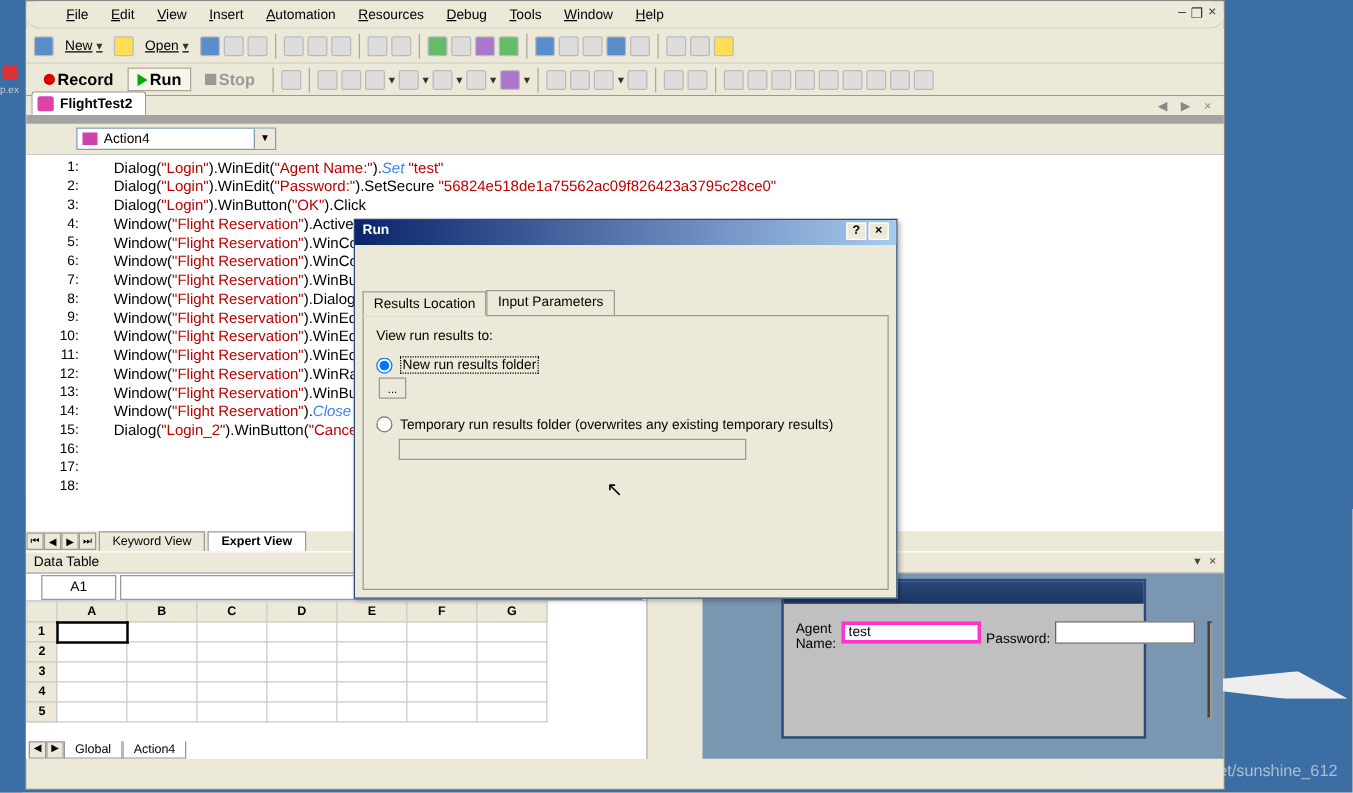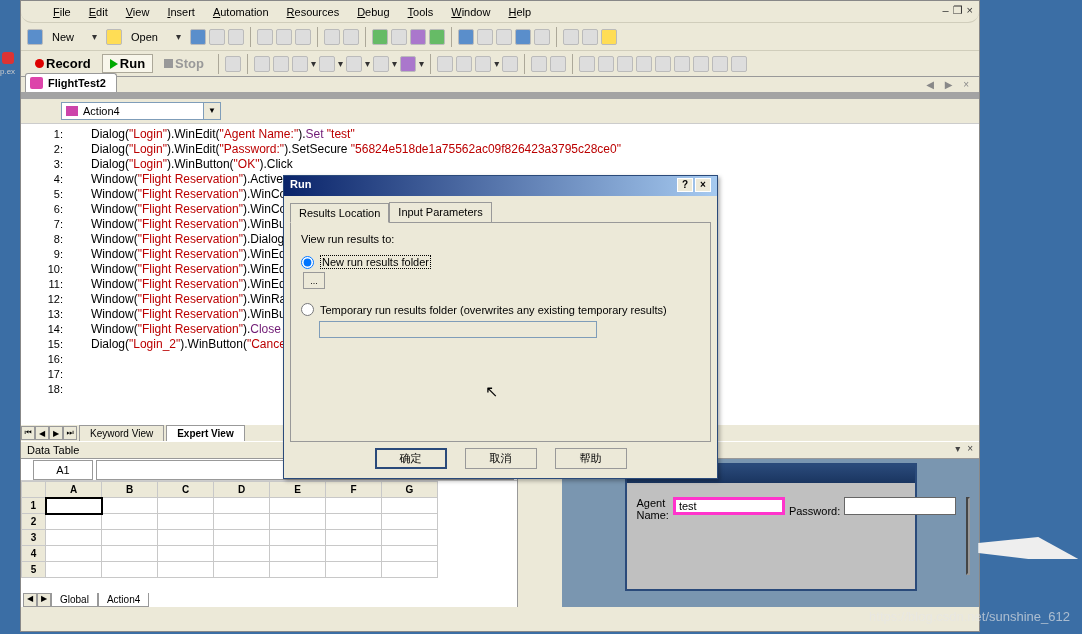--- a/index.html
+++ b/index.html
@@ -3,21 +3,21 @@
 <meta charset="utf-8">
 <style>
 * { box-sizing: border-box; margin: 0; padding: 0; font-family: Tahoma, Arial, sans-serif; }
 body { background: #3b6ea5; width: 1082px; height: 634px; overflow: hidden; position: relative; font-size: 11px; }
 .app { position: absolute; left: 20px; top: 0; width: 960px; height: 632px; background: #ece9d8; border: 1px solid #888; }
 .menubar { height: 22px; background: #ece9d8; display: flex; align-items: center; padding: 0 24px; font-size: 11px; gap: 2px; border-bottom: 1px solid #d0cdbb; position: relative; border-radius: 11px; }
 .menubar .winctrl { position: absolute; right: 6px; top: 3px; display: flex; gap: 4px; font-size: 11px; color: #333; }
 .menuitem { padding: 2px 8px; cursor: default; }
 .menuitem span { text-decoration: underline; }
 .toolbar { height: 28px; background: #ece9d8; display: flex; align-items: center; padding: 0 6px; gap: 3px; border-bottom: 1px solid #d0cdbb; }
-.tbtn { padding: 2px 5px; font-size: 11px; display: flex; align-items: center; gap: 18px; border: 1px solid transparent; }
+.tbtn { padding: 2px 5px; font-size: 11px; display: flex; align-items: center; gap: 3px; border: 1px solid transparent; text-decoration: underline; }
 .ico { width: 16px; height: 16px; display: inline-block; background: #ddd; border: 1px solid #bbb; border-radius: 2px; }
 .ico.blue { background: #5a8ecb; }
 .ico.green { background: #6b6; }
 .ico.yellow { background: #fd5; }
 .ico.purple { background: #a7c; }
 .sep { width: 1px; height: 20px; background: #aca899; margin: 0 3px; }
 .dropdown { font-size: 10px; color: #333; }
 .toolbar2 { height: 26px; background: #ece9d8; display: flex; align-items: center; padding: 0 6px; gap: 3px; border-bottom: 1px solid #999; }
 .recbtn { padding: 2px 8px; display: flex; align-items: center; gap: 2px; font-size: 13px; font-weight: bold; }
 .recdot { width: 9px; height: 9px; background: #d00; border-radius: 50%; }
@@ -27,21 +27,21 @@
 .doctab::before { content: ""; position: absolute; left: 4px; top: 3px; width: 13px; height: 12px; background: #d4a; border-radius: 2px; }
 .tab-nav { position: absolute; right: 6px; top: 2px; color: #888; font-size: 10px; letter-spacing: 4px; }
 .action-row { height: 24px; background: #ece9d8; padding: 2px 40px; display: flex; align-items: center; }
 .action-dd { width: 160px; height: 18px; background: #fff; border: 1px solid #7f9db9; display: flex; align-items: center; padding: 0 4px; font-size: 11px; position: relative; }
 .action-dd .cube { width: 12px; height: 10px; background: #c4a; margin-right: 5px; }
 .action-dd::after { content: "▼"; position: absolute; right: 0; top: 0; width: 16px; height: 16px; background: #ece9d8; border-left: 1px solid #7f9db9; text-align: center; font-size: 8px; line-height: 16px; }
 .code-area { background: #fff; height: 318px; position: relative; overflow: hidden; border-top: 1px solid #ccc; }
 .gutter { position: absolute; left: 0; top: 0; width: 60px; background: #fff; font-size: 11px; color: #000; text-align: right; padding-right: 18px; line-height: 15px; padding-top: 3px; }
 .code { position: absolute; left: 70px; top: 3px; font-family: "Courier New", monospace; font-size: 12px; line-height: 15px; white-space: nowrap; }
 .code .s { color: #b00; } 
-.code .k { color: #701a75; } 
+.code .k { color: #3b82f6; font-style: italic; } 
 .code-scroll { position: absolute; bottom: 0; left: 0; right: 0; height: 16px; background: #ece9d8; display: flex; align-items: center; font-size: 10px; }
 .code-scroll .navbtn { width: 14px; height: 14px; background: #ece9d8; border: 1px solid #999; display: flex; align-items: center; justify-content: center; font-size: 8px; }
 .view-tab { padding: 2px 10px; background: #ece9d8; border: 1px solid #999; margin-left: 2px; }
 .view-tab.active { background: #fff; font-weight: bold; }
 .panel-title { height: 18px; background: #ece9d8; border-top: 1px solid #fff; border-bottom: 1px solid #999; padding: 2px 6px; font-size: 11px; position: relative; }
 .panel-title .pnctrl { position: absolute; right: 4px; top: 1px; font-size: 10px; letter-spacing: 2px; color: #444; }
 .lower { display: flex; height: 148px; gap: 44px; }
 .dt { width: 497px; background: #fff; display: flex; flex-direction: column; border-right: 1px solid #999; position: relative; }
 .cellrow { height: 22px; display: flex; border-bottom: 1px solid #ccc; }
 .cellname { width: 60px; border: 1px solid #999; background: #fff; text-align: center; line-height: 18px; font-size: 11px; margin: 1px 3px 0 12px; }
@@ -63,21 +63,21 @@
 .login-left input { width: 112px; height: 18px; border: 1px solid #666; font-size: 11px; padding: 1px 3px; }
 .hot { border: 3px solid #ff33cc !important; }
 .login-img { width: 138px; height: 78px; background: linear-gradient(#9acdee 0%, #9acdee 45%, #bcc 45%, #bcc 100%); border: 2px inset #999; position: relative; }
 .plane { position: absolute; left: 10px; top: 22px; width: 100px; height: 40px; background: #eee; clip-path: polygon(0 55%, 60% 40%, 100% 95%, 50% 95%, 0 80%); }
 
 
 .modal { position: absolute; left: 283px; top: 175px; width: 435px; height: 304px; background: #ece9d8; border: 1px solid #2a4a7a; box-shadow: 2px 2px 4px rgba(0,0,0,.3); z-index: 50; }
 .m-title { height: 20px; background: linear-gradient(to right,#0a246a,#a6caf0); color: #fff; font-weight: bold; padding: 2px 6px; display: flex; justify-content: space-between; font-size: 11px; }
 .m-title .mctrl { display: flex; gap: 2px; }
 .m-title .mc { width: 16px; height: 14px; background: #ece9d8; color: #000; border: 1px solid #fff; text-align: center; font-size: 10px; line-height: 12px; font-weight: bold; }
-.m-tabs { display: flex; padding: 6px 6px 0 6px; }
+.m-tabs { display: flex; padding: 6px 6px 0 6px; margin-top: 30px; }
 .mtab { padding: 3px 8px; font-size: 11px; background: #ece9d8; border: 1px solid #999; border-bottom: none; }
 .mtab.active { background: #ece9d8; position: relative; top: 1px; border-bottom: 1px solid #ece9d8; }
 .m-body { border: 1px solid #999; margin: 0 6px; padding: 10px; height: 220px; font-size: 11px; }
 .radio-row { display: flex; align-items: center; gap: 6px; margin: 3px 0; }
 .radio-row input[type=radio] { margin: 0; }
 .path-in { width: 278px; height: 17px; border: 1px solid #7f9db9; font-size: 10px; padding: 0 2px; margin-left: 18px; margin-top: 2px; }
 .browse { width: 22px; height: 17px; border: 1px solid #999; background: #ece9d8; font-size: 9px; margin-left: 2px; vertical-align: top; }
 .m-btns { display: flex; justify-content: center; gap: 18px; padding: 6px 0; }
 .m-btns button { width: 72px; height: 21px; font-size: 11px; background: #ece9d8; border: 1px solid #999; }
 .m-btns button.def { border: 2px solid #2a4a7a; }
@@ -385,21 +385,16 @@
     </div>
     <div style="display:flex;align-items:center">
       <button class="browse">...</button>
     </div>
     <div class="radio-row" style="margin-top:14px">
       <input type="radio" style="">
       <span>Temporary run results folder (overwrites any existing temporary results)</span>
     </div>
     <input class="path-in" disabled="" style="background: rgb(236, 233, 216);">
   </div>
-  <div class="m-btns">
-    <button class="def">确定</button>
-    <button>取消</button>
-    <button>帮助</button>
-  </div>
 </div>
 
 <div class="cursor">↖</div>
 <div class="watermark">https://blog.csdn.net/sunshine_612</div>
 
 </body></html>

